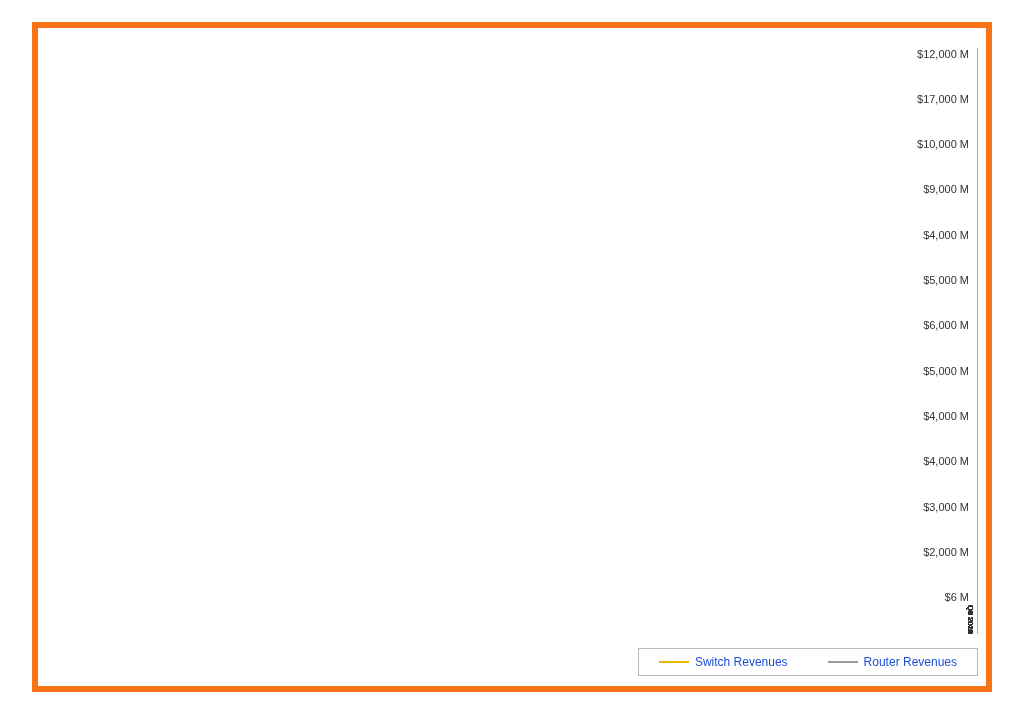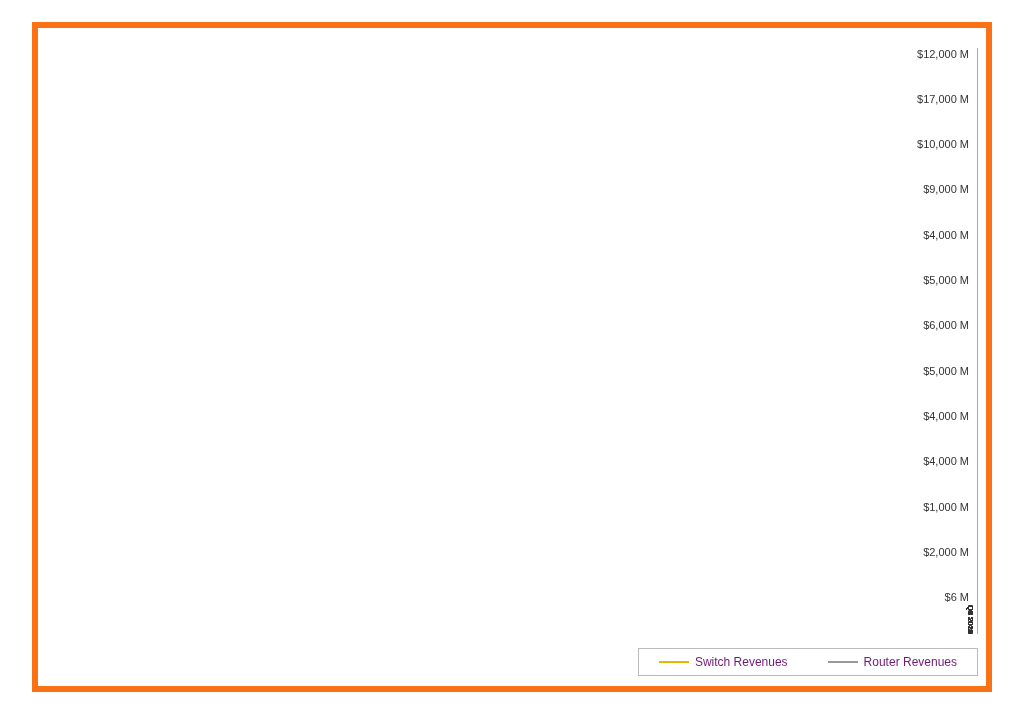--- a/index.html
+++ b/index.html
@@ -93,21 +93,21 @@
       padding: 6px 20px;
       border: 1px solid #bbb;
       width: fit-content;
       align-self: center;
     }
     .legend-item {
       display: flex;
       align-items: center;
       gap: 6px;
       font-size: 12px;
-      color: #701a75;
+      color: #1d4ed8;
     }
     .legend-line {
       width: 30px;
       height: 2px;
     }
     .legend-line.switch { background: #e8b800; }
     .legend-line.router { background: #999; }
     .legend-wrapper {
       display: flex;
       justify-content: center;
@@ -123,21 +123,21 @@
     <div class="y-label">$12,000 M</div>
         <div class="y-label">$17,000 M</div>
         <div class="y-label">$10,000 M</div>
         <div class="y-label">$9,000 M</div>
         <div class="y-label">$4,000 M</div>
         <div class="y-label">$5,000 M</div>
         <div class="y-label">$6,000 M</div>
         <div class="y-label">$5,000 M</div>
         <div class="y-label">$4,000 M</div>
         <div class="y-label">$4,000 M</div>
-        <div class="y-label">$1,000 M</div>
+        <div class="y-label">$3,000 M</div>
         <div class="y-label">$2,000 M</div>
         <div class="y-label">$6 M</div>
       </div>
     <div class="plot-area" id="plot-area">
       <div class="grid-lines" id="grid-lines-container">
       <div class="grid-line"></div>
           <div class="grid-line"></div>
           <div class="grid-line"></div>
           <div class="grid-line"></div>
           <div class="grid-line"></div>

